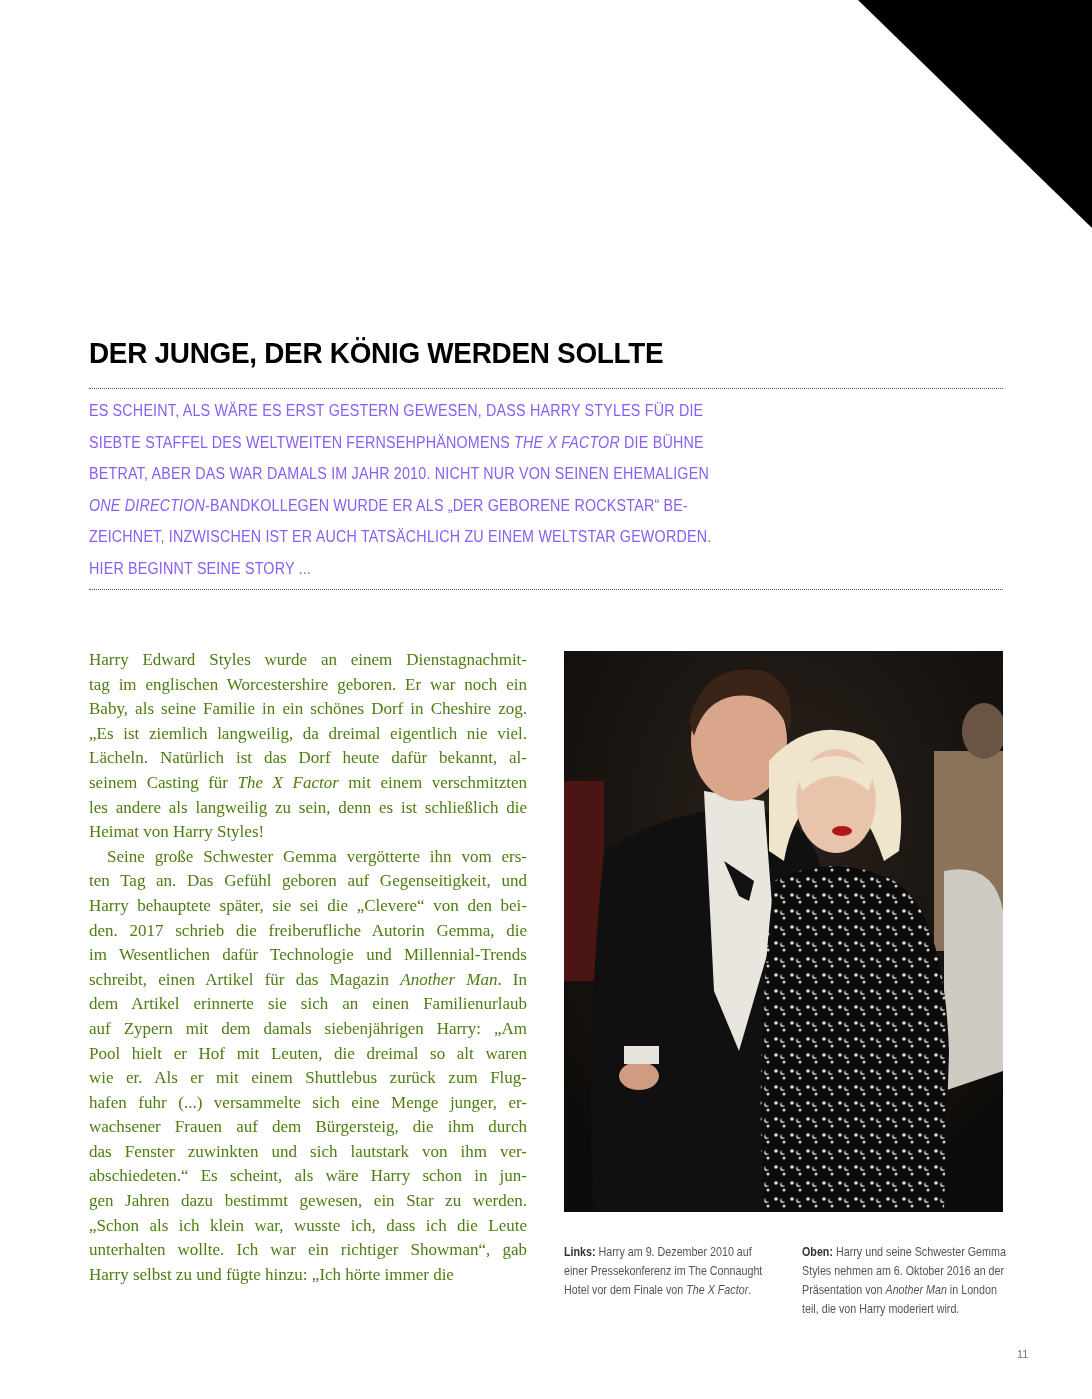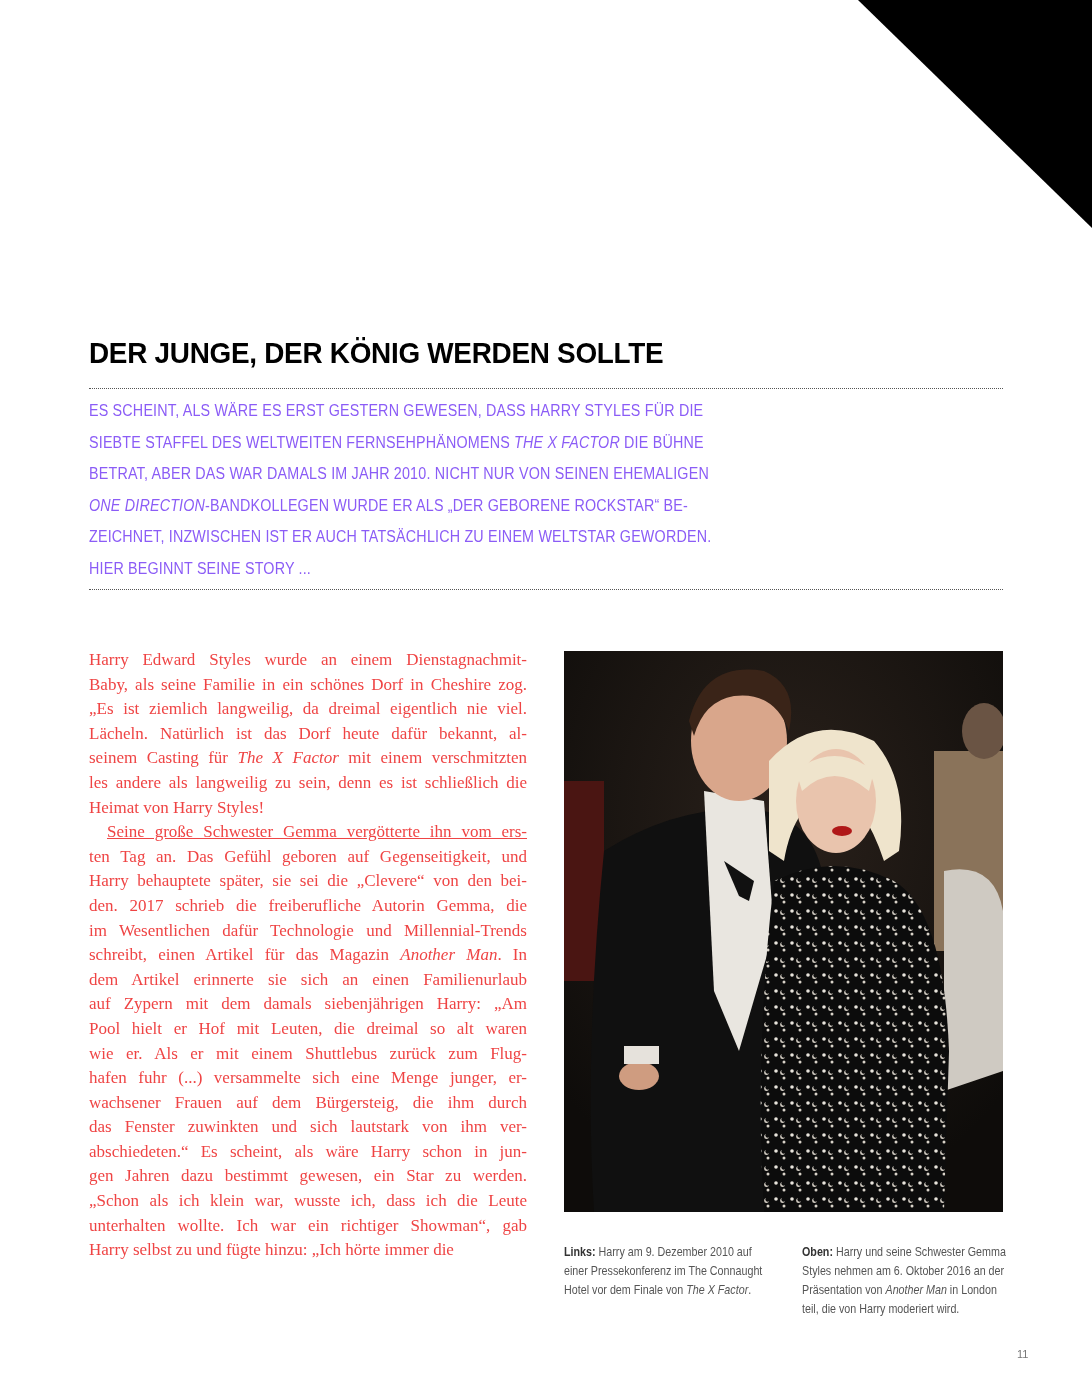--- a/index.html
+++ b/index.html
@@ -68,35 +68,34 @@
     }
     .intro i { font-style: italic; }
     .body-col {
       position: absolute;
       left: 89px;
       top: 648px;
       width: 438px;
       font-family: "Liberation Serif", serif;
       font-size: 17px;
       line-height: 24.6px;
-      color: #ef4444;
+      color: #4d7c0f;
       text-align: justify;
     }
     .body-col .line {
       display: block;
       white-space: nowrap;
       text-align: justify;
       text-align-last: justify;
     }
     .body-col .line.last {
       text-align-last: left;
     }
     .body-col .indent {
       padding-left: 18px;
-      text-decoration: underline;
     }
     .body-col i { font-style: italic; }
     .photo {
       position: absolute;
       left: 564px;
       top: 651px;
       width: 439px;
       height: 561px;
       background: #151210;
       overflow: hidden;
@@ -142,20 +141,21 @@
   <span class="line"><span>BETRAT, ABER DAS WAR DAMALS IM JAHR 2010. NICHT NUR VON SEINEN EHEMALIGEN</span><i></i><span></span></span>
   <span class="line"><span></span><i>ONE DIRECTION</i><span>-BANDKOLLEGEN WURDE ER ALS „DER GEBORENE ROCKSTAR“ BE-</span></span>
   <span class="line"><span>ZEICHNET, INZWISCHEN IST ER AUCH TATSÄCHLICH ZU EINEM WELTSTAR GEWORDEN.</span><i></i><span></span></span>
   <span class="line"><span>HIER BEGINNT SEINE STORY ...</span><i></i><span></span></span>
 </p>
 
 <div class="rule bottom"></div>
 
 <div class="body-col" id="body-col">
     <span class="line"><span>Harry Edward Styles wurde an einem Dienstagnachmit-</span><i></i><span></span></span>
+    <span class="line"><span>tag im englischen Worcestershire geboren. Er war noch ein</span><i></i><span></span></span>
     <span class="line"><span>Baby, als seine Familie in ein schönes Dorf in Cheshire zog.</span><i></i><span></span></span>
     <span class="line"><span>„Es ist ziemlich langweilig, da dreimal eigentlich nie viel.</span><i></i><span></span></span>
     <span class="line"><span>Lächeln. Natürlich ist das Dorf heute dafür bekannt, al-</span><i></i><span></span></span>
     <span class="line"><span>seinem Casting für </span><i>The X Factor</i><span> mit einem verschmitzten</span></span>
     <span class="line"><span>les andere als langweilig zu sein, denn es ist schließlich die</span><i></i><span></span></span>
     <span class="line last"><span>Heimat von Harry Styles!</span><i></i><span></span></span>
     <span class="line indent"><span>Seine große Schwester Gemma vergötterte ihn vom ers-</span><i></i><span></span></span>
     <span class="line"><span>ten Tag an. Das Gefühl geboren auf Gegenseitigkeit, und</span><i></i><span></span></span>
     <span class="line"><span>Harry behauptete später, sie sei die „Clevere“ von den bei-</span><i></i><span></span></span>
     <span class="line"><span>den. 2017 schrieb die freiberufliche Autorin Gemma, die</span><i></i><span></span></span>

